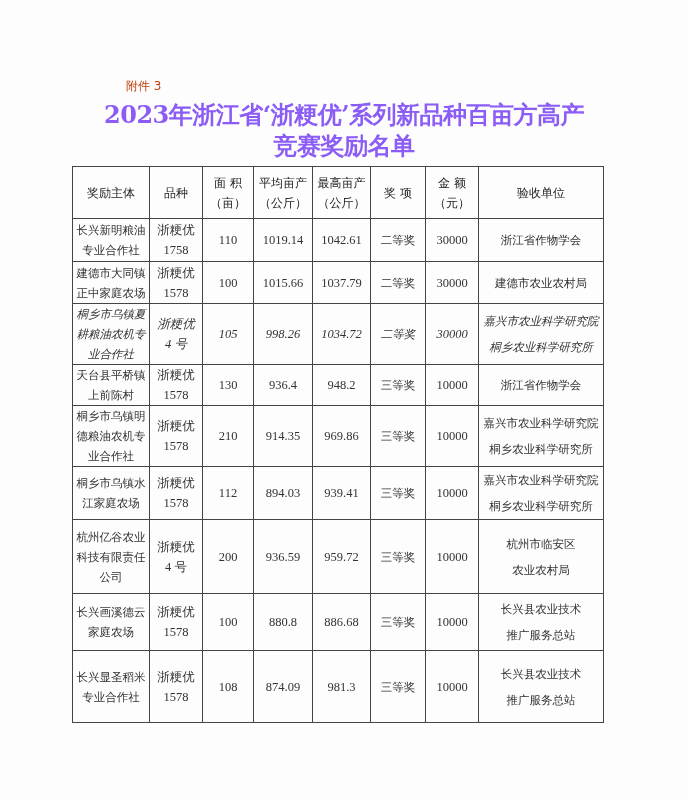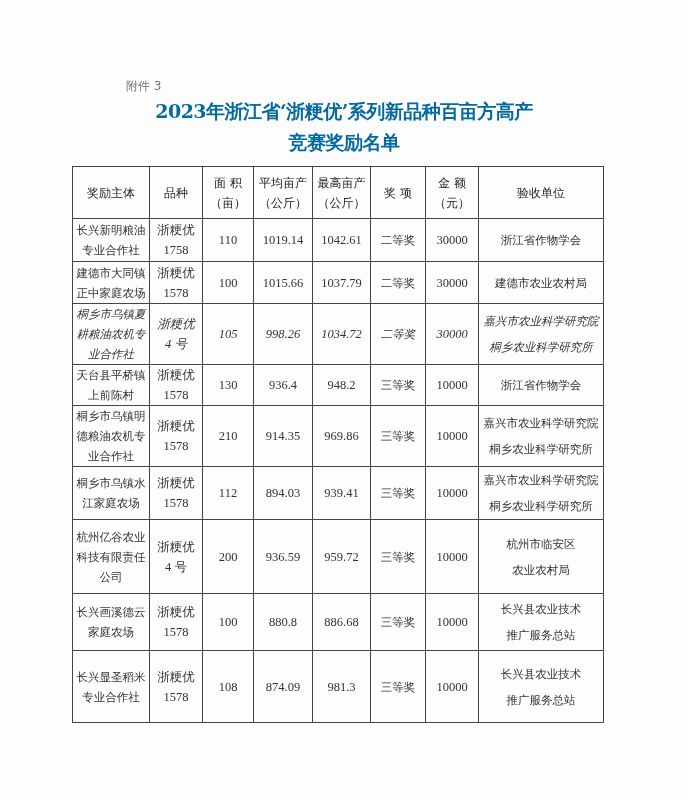--- a/index.html
+++ b/index.html
@@ -1,26 +1,26 @@
 <!DOCTYPE html>
 <html><head>
   <meta charset="utf-8">
   <style>
     html, body { margin: 0; padding: 0; }
     body {
       width: 688px; height: 800px; background: #fdfdfd; position: relative; overflow: hidden;
       font-family: "DejaVu Serif", "Liberation Serif", serif; color: #2a2a2a;
     }
     .attachment {
-      position: absolute; left: 126px; top: 78px; font-size: 12px; color: #737373;
+      position: absolute; left: 126px; top: 78px; font-size: 12px; color: #c2410c;
       font-family: "DejaVu Sans", sans-serif;
     }
     .title {
       position: absolute; left: 0; width: 688px; text-align: center;
-      font-weight: bold; font-size: 19px; color: #0369a1; letter-spacing: -0.5px;
+      font-weight: bold; font-size: 24px; color: #8b5cf6; letter-spacing: -0.5px;
       font-family: "DejaVu Serif", serif;
     }
     .title.l1 { top: 99px; }
     .title.l2 { top: 130px; }
     table.awards {
       position: absolute; left: 72px; top: 166px; width: 531px;
       border-collapse: collapse; table-layout: fixed; font-size: 11.5px; color: #333;
     }
     table.awards th, table.awards td {
       border: 1px solid #444; text-align: center; vertical-align: middle;

